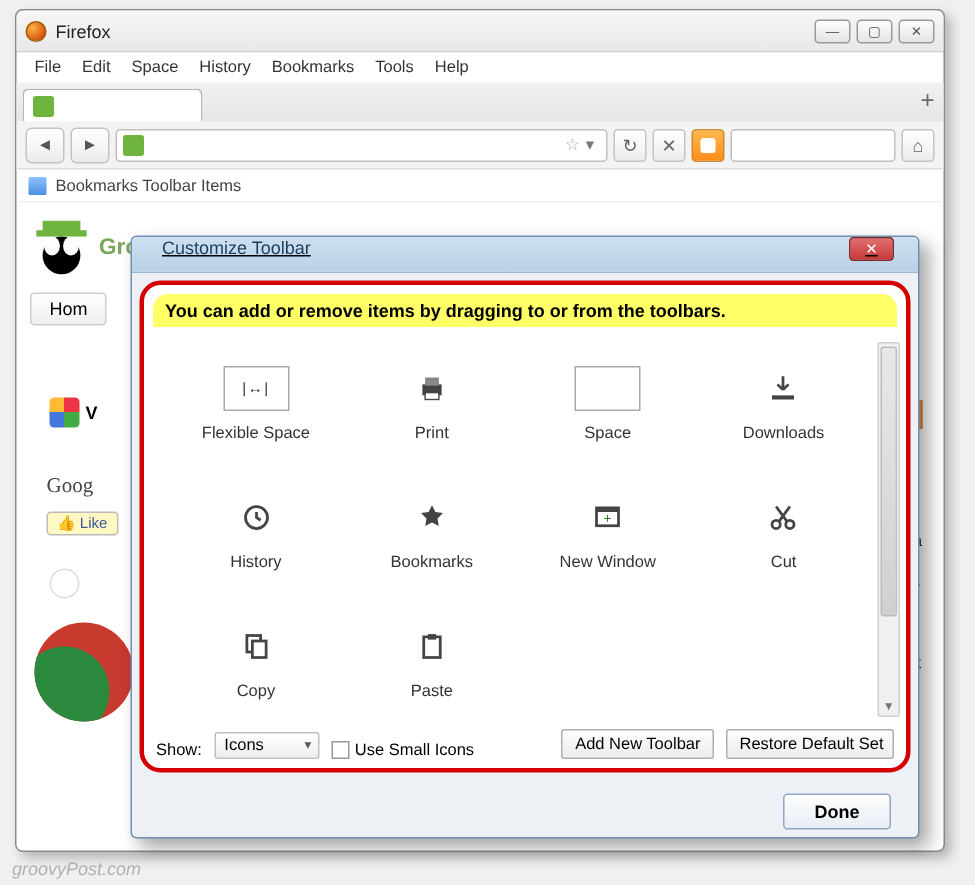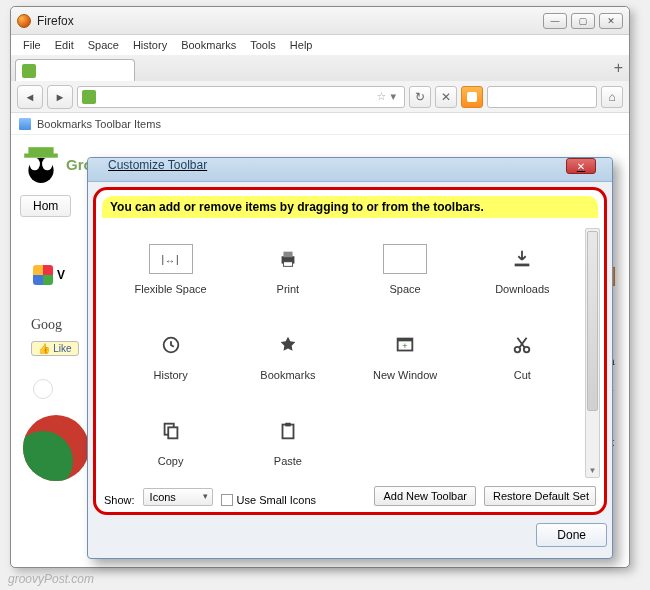--- a/index.html
+++ b/index.html
@@ -66,21 +66,21 @@
   svg.ico { width:22px; height:22px; }
   .scrollbar { width:15px; margin:6px 4px 10px 0; border:1px solid #cfcfcf; border-radius:2px; background:#f0f0f0; position:relative;}
   .scrollbar .thumb { position:absolute; left:1px; right:1px; top:2px; height:180px; background:linear-gradient(#e8e8e8,#d0d0d0); border:1px solid #bcbcbc; border-radius:2px;}
   .scrollbar .arrow { position:absolute; left:1px; right:1px; height:12px; display:flex; align-items:center; justify-content:center; font-size:8px; color:#777;}
   .scrollbar .arrow.down { bottom:1px; }
   .bottomrow { position:absolute; left:8px; right:8px; bottom:6px; display:flex; align-items:flex-end; gap:8px; font-size:11px; }
   .select { border:1px solid #bfbfbf; background:linear-gradient(#fff,#ededed); padding:2px 16px 2px 6px; border-radius:2px; position:relative; cursor:pointer; min-width:70px;}
   .select::after { content:"▾"; position:absolute; right:4px; top:2px; font-size:9px; color:#555;}
   .chk { width:12px; height:12px; border:1px solid #999; background:#fff; display:inline-block;}
   .btn { border:1px solid #adadad; background:linear-gradient(#fdfdfd,#ececec); padding:3px 8px; border-radius:2px; cursor:pointer; font-size:11px; white-space:nowrap;}
-  .donebar { position:absolute; left:5px; right:5px; bottom:5px; height:30px; display:flex; justify-content:flex-end; align-items:flex-start;}
+  .donebar { position:absolute; left:5px; right:18px; bottom:5px; height:30px; display:flex; justify-content:flex-end; align-items:flex-end;font-weight:bold;}
   .donebtn { border:1px solid #8fa7c4; background:linear-gradient(#fdfdfd,#e9eef5); padding:4px 20px; border-radius:3px; font-size:12px; cursor:pointer;}
   .bg-side { position:absolute; right:14px; top:260px; width:40px; font-size:11px; color:#333; line-height:1.4;}
   .bg-para { position:absolute; left:96px; bottom:33px; font-size:11px; color:#444; width:470px;}
   .win-icon { position:absolute; left:22px; top:258px; width:20px; height:20px; background:conic-gradient(#e34 0 25%, #4a4 0 50%, #47d 0 75%, #fb3 0 100%); border-radius:3px;}
   .goog-label { position:absolute; left:20px; top:310px; font-size:14px; font-family:Georgia,serif; color:#444;}
   .like { position:absolute; left:20px; top:334px; font-size:10px; border:1px solid #bbb; border-radius:3px; padding:1px 6px; background:#fef9c3; color:#3b5998; cursor:pointer;}
   .reddit { position:absolute; left:22px; top:372px; width:20px; height:20px; background:#fff; border:1px solid #ddd; border-radius:50%;}
   .browser-ball { position:absolute; left:12px; top:408px; width:66px; height:66px; border-radius:50%; background:conic-gradient(#c8392e 0 95deg,#c8392e 0 95deg,#c8392e 0 95deg); overflow:hidden;}
   .browser-ball::after { content:""; position:absolute; left:-10px; bottom:-10px; width:60px; height:60px; background:#2b8a3e; border-radius:50%;}
 </style>

